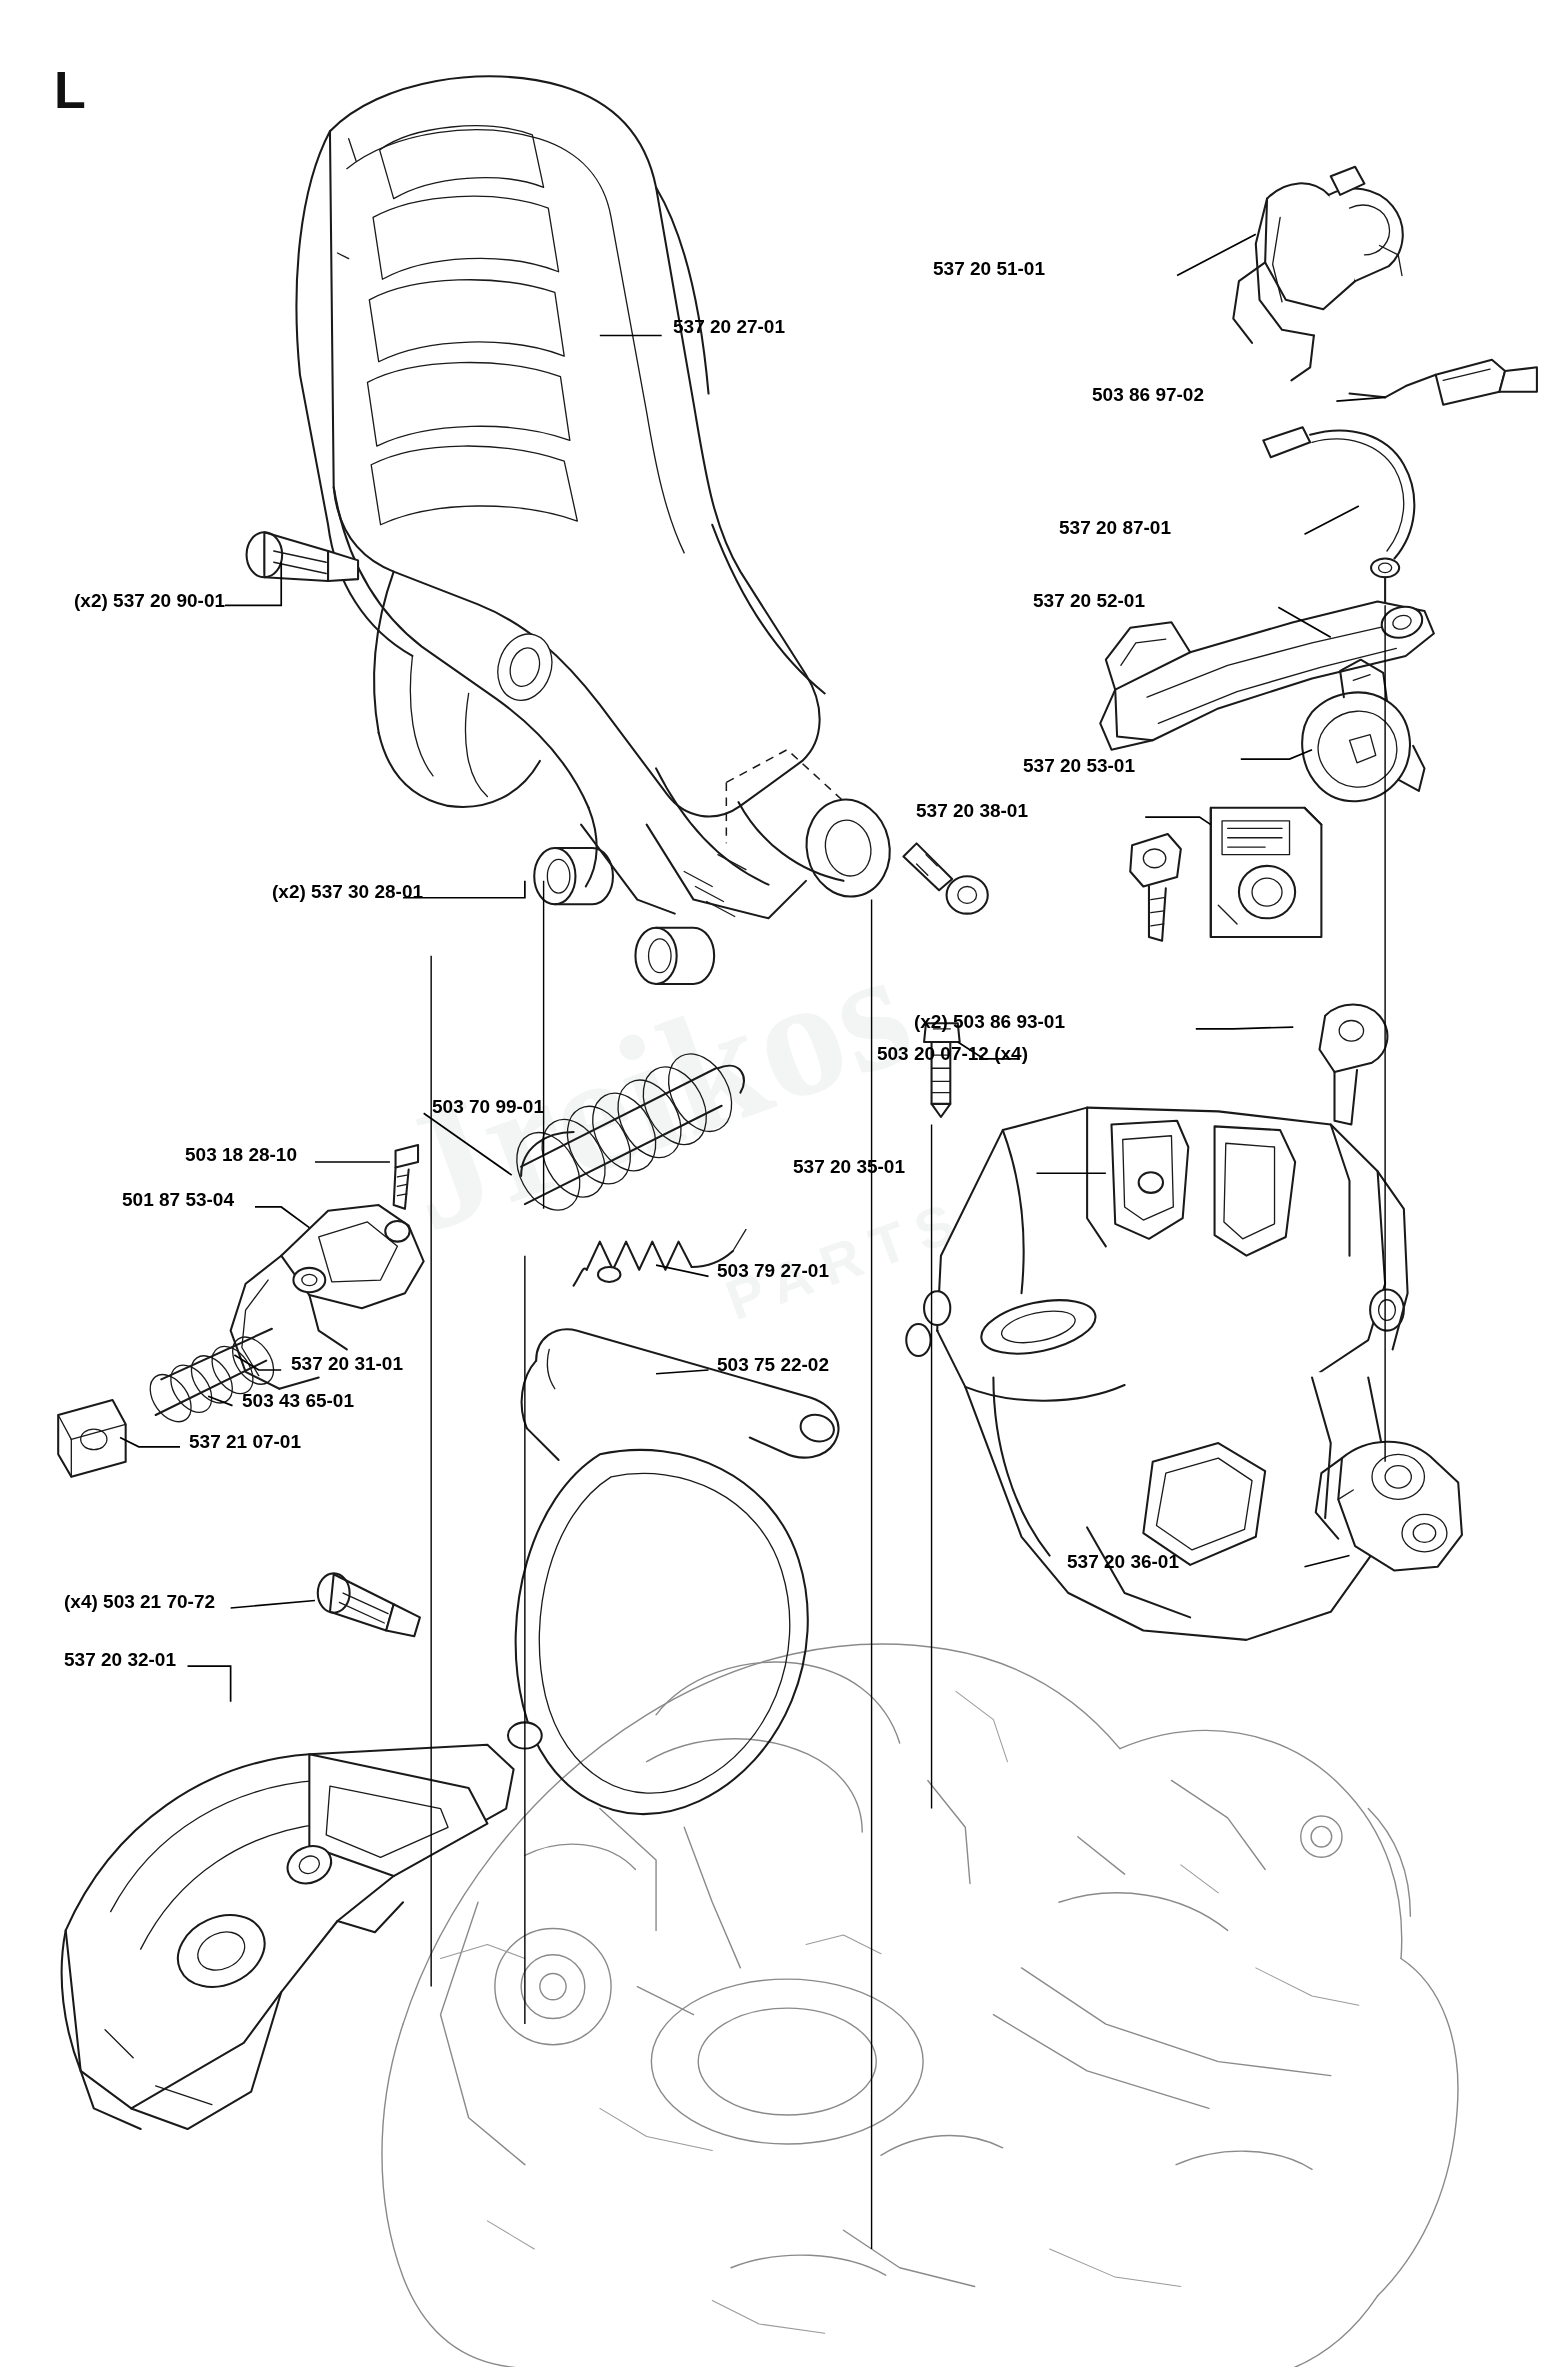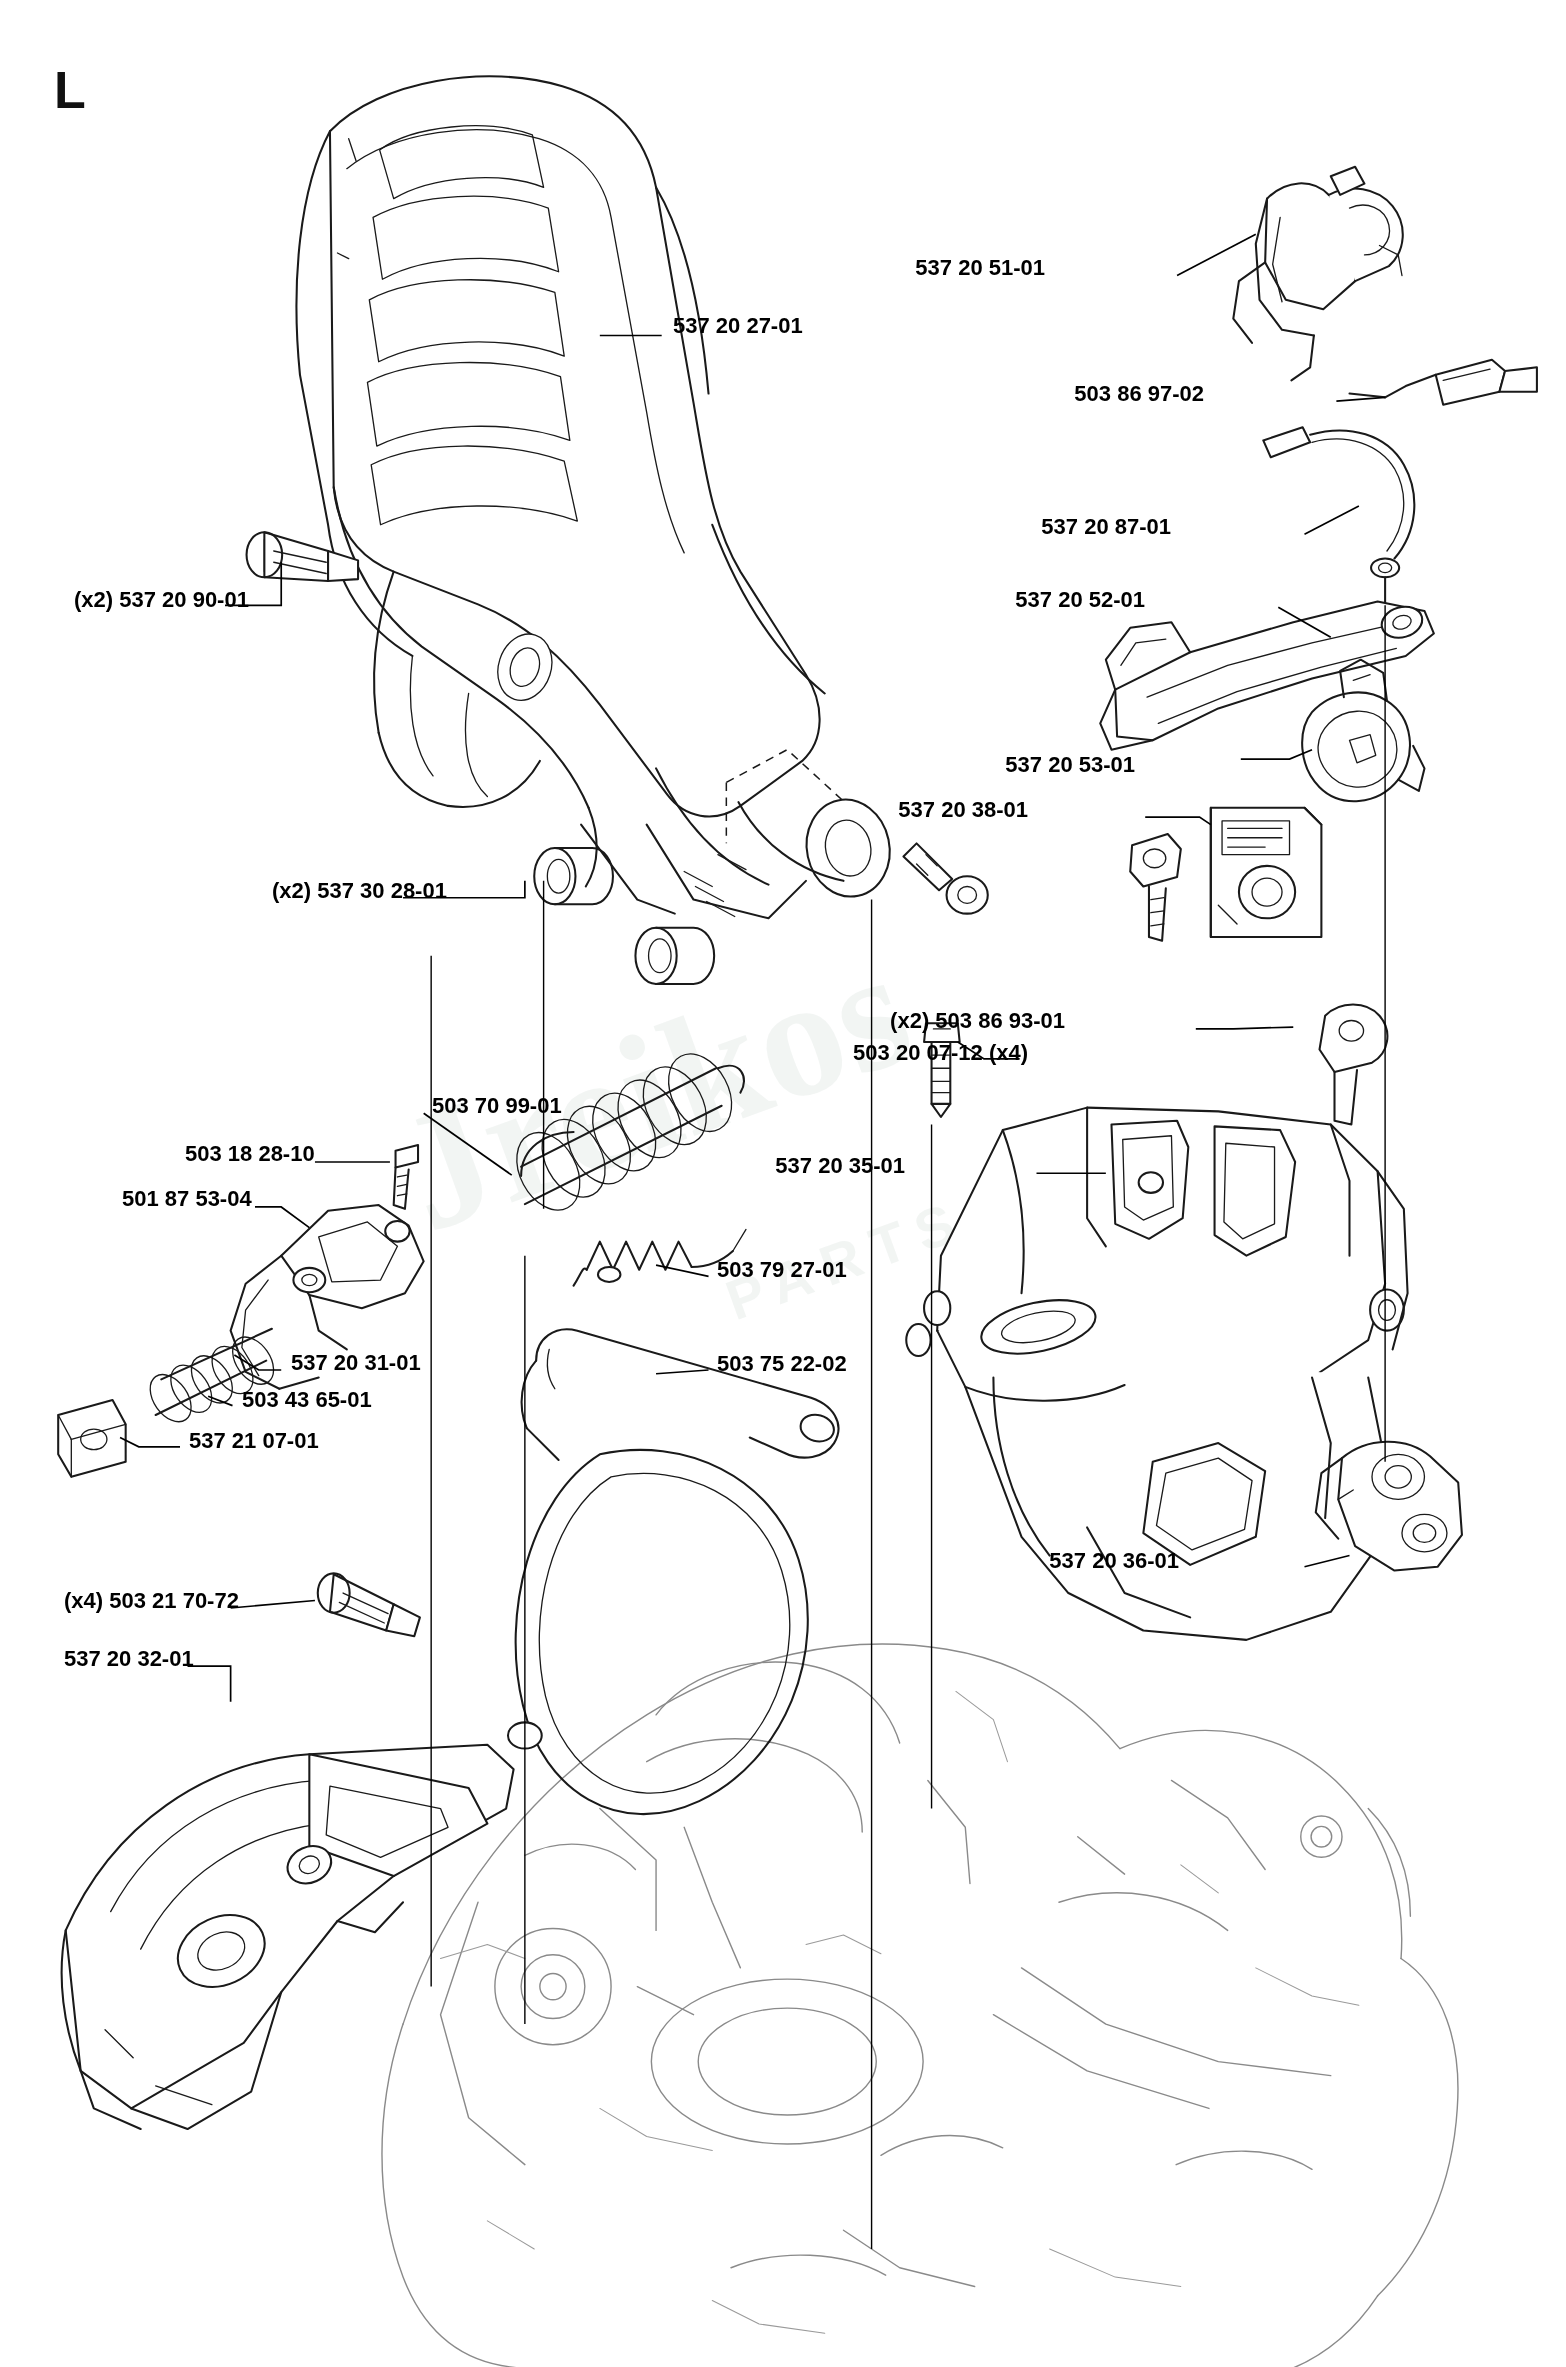--- a/index.html
+++ b/index.html
@@ -65,21 +65,21 @@
     position: absolute;
     left: 0;
     top: 0;
     width: 1567px;
     height: 2368px;
   }
   
   .label {
     position: absolute;
     font-family: "Liberation Sans", sans-serif;
-    font-size: 22px;
+    font-size: 19px;
     font-weight: bold;
     color: #000000;
     white-space: nowrap;
     line-height: 1;
   }
   .qty {
     font-weight: bold;
   }
 </style>
 </head>

